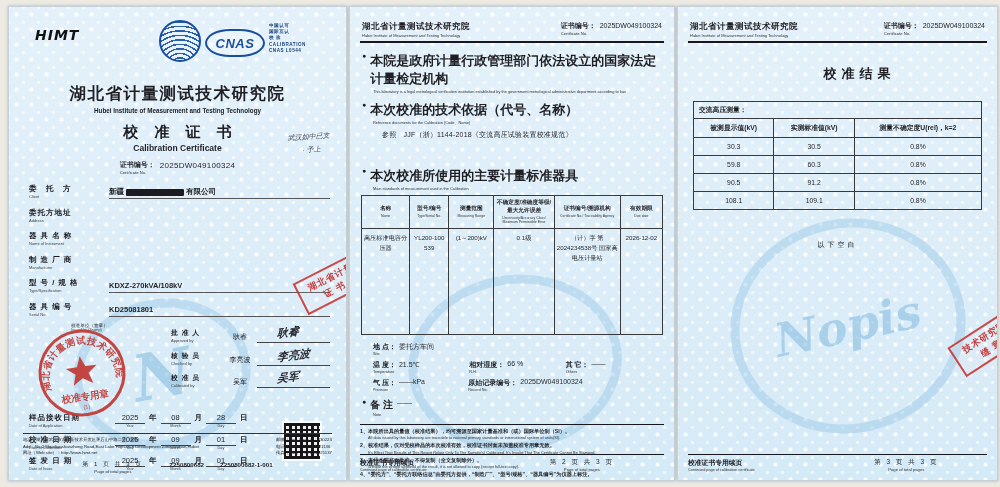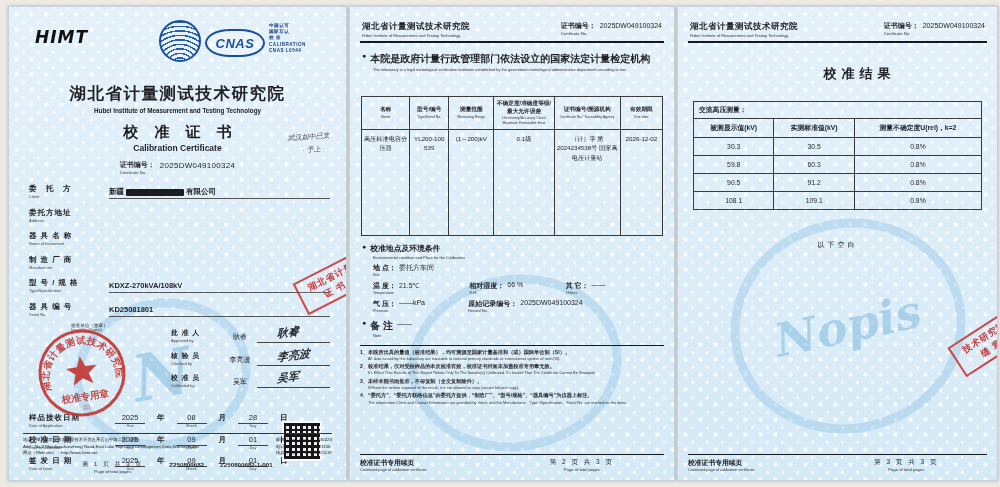--- a/index.html
+++ b/index.html
@@ -21,21 +21,21 @@
   
   .wm{position:absolute;z-index:0;border-radius:50%;
     border:9px solid rgba(140,192,226,.38);color:rgba(130,185,222,.55);
     display:flex;align-items:center;justify-content:center;
     font-style:italic;font-weight:700;font-family:"DejaVu Serif",serif;}
   .wm1{left:64px;top:292px;width:160px;height:132px;font-size:64px;transform:rotate(-10deg);}
   .wm2{left:58px;top:268px;width:196px;height:158px;font-size:44px;transform:rotate(-8deg);color:rgba(140,192,226,.35);}
   .wm3{left:52px;top:212px;width:218px;height:196px;font-size:46px;transform:rotate(-12deg);}
   
   .p1-head{position:relative;height:56px;margin-top:8px;}
-  .brand{position:absolute;left:26px;top:12px;font-size:17px;font-weight:800;
+  .brand{position:absolute;left:26px;top:12px;font-size:14px;font-weight:800;
     font-style:italic;letter-spacing:1px;color:#111;font-family:"DejaVu Sans",sans-serif;}
   .emblem{position:absolute;left:150px;top:5px;width:38px;height:38px;border-radius:50%;
     border:2px solid #1a4f9c;
     background:repeating-radial-gradient(circle at 50% 120%, #2a5fae 0 1.5px, #e8f2fb 1.5px 4.5px);}
   .cnas-mark{position:absolute;left:196px;top:14px;width:56px;height:24px;
     border-radius:50%/60%;border:2.5px solid #1a4f9c;display:flex;align-items:center;justify-content:center;
     color:#1a4f9c;font-weight:800;font-style:italic;font-size:13px;letter-spacing:.5px;background:rgba(255,255,255,.25);}
   .cnas-lines{position:absolute;left:260px;top:8px;font-size:4.6px;line-height:1.35;
     color:#16407e;font-weight:700;letter-spacing:.5px;}
   .inst-cn{font-size:16.5px;font-weight:700;letter-spacing:1.5px;margin-top:12px;}
@@ -73,21 +73,21 @@
   .sprint{font-size:7px;width:34px;text-align:center;padding-bottom:1px;}
   .sline{flex:1;border-bottom:1px solid #444;position:relative;height:15px;}
   .sig{position:absolute;left:28%;bottom:2px;font-size:11px;font-weight:700;font-style:italic;
     transform:rotate(-7deg) skewX(-8deg);color:#2a2a32;font-family:"DejaVu Serif",serif;white-space:nowrap;}
   
   .dates{margin:10px 16px 0 20px;position:relative;}
   .drow{display:flex;align-items:flex-end;margin-bottom:6.5px;}
   .dlabel{width:86px;}
   .dlabel .cn{font-size:7.5px;font-weight:700;letter-spacing:1px;}
   .dlabel .en{font-size:4px;color:#444;}
-  .dval{display:flex;align-items:flex-end;gap:12px;}
+  .dval{display:flex;align-items:flex-end;gap:4px;}
   .du{width:30px;text-align:center;}
   .du i{display:block;font-style:normal;font-size:7.5px;border-bottom:1px solid #444;padding-bottom:1px;}
   .du em{display:block;font-style:normal;font-size:3.8px;color:#444;}
   .duc{font-size:7.5px;font-weight:700;margin-bottom:5px;}
   .qr{position:absolute;right:8px;top:8px;width:36px;height:36px;background:#f2f2f2;
     background-image:
       repeating-linear-gradient(0deg,#16161a 0 2.5px,transparent 2.5px 5.5px),
       repeating-linear-gradient(90deg,#16161a 0 2.5px,#f0f0f0 2.5px 5.5px);
     border:2px solid #fafafa;}
   
@@ -104,21 +104,21 @@
   .h-cert{display:flex;gap:4px;}
   .h-cert .lbl .cn{font-size:7px;font-weight:700;}
   .h-cert .lbl .en{font-size:4.2px;color:#333;}
   .h-cert .no{font-size:7px;padding-top:1px;}
   .headline{border-bottom:2.5px solid #17171c;margin:3px 10px 0;}
   
   .bullets{margin:9px 12px 0;}
   .bullet{margin-top:7px;}
   .bullet .row{display:flex;gap:4px;align-items:flex-start;}
   .dot{font-size:7px;line-height:1.2;}
-  .bullet .cn{font-size:10px;font-weight:700;}
+  .bullet .cn{font-size:13px;font-weight:700;}
   .bullet .en{font-size:3.9px;color:#333;margin:1px 0 0 11px;line-height:1.3;}
   .ref{font-size:7px;margin:5px 0 0 20px;letter-spacing:.2px;}
   .gap{height:20px;}
   .stdtab{width:calc(100% - 22px);margin:4px 11px 0;border-collapse:collapse;table-layout:fixed;}
   .stdtab th,.stdtab td{border:1px solid #3a3a3a;}
   .stdtab th{padding:3px 1px;vertical-align:middle;}
   .stdtab th .cn{font-size:5.7px;font-weight:700;line-height:1.35;}
   .stdtab th .en{font-size:3.5px;font-weight:400;color:#333;line-height:1.3;margin-top:1px;}
   .stdtab td{height:100px;vertical-align:top;text-align:center;font-size:6.2px;padding-top:4px;line-height:1.6;}
   
@@ -414,21 +414,36 @@
     <div class="headline"></div>
 
     <div class="bullets">
       <div class="bullet">
         <div class="row">
             <span class="dot">●</span>
           <span class="cn">本院是政府计量行政管理部门依法设立的国家法定计量检定机构</span>
           </div>
         <div class="en">This laboratory is a legal metrological verification institution established by the government metrological administrative department according to law.</div>
       </div>
+      <div class="bullet">
+        <div class="row">
+            <span class="dot">●</span>
+          <span class="cn">本次校准的技术依据（代号、名称）</span>
+          </div>
+        <div class="en">Reference documents for the Calibration (Code、Name)</div>
+        <div class="ref">参照　JJF（浙）1144-2018《交流高压试验装置校准规范》</div>
+      </div>
       <div class="gap"></div>
+      <div class="bullet">
+        <div class="row">
+            <span class="dot">●</span>
+          <span class="cn">本次校准所使用的主要计量标准器具</span>
+          </div>
+        <div class="en">Main standards of measurement used in the Calibration</div>
+      </div>
     </div>
 
     <table class="stdtab">
       <colgroup>
           <col style="width:16%">
           <col style="width:13%">
           <col style="width:15%">
           <col style="width:20%">
           <col style="width:22%">
           <col style="width:14%">
@@ -465,27 +480,20 @@
         <td>YL200-100 539</td>
         <td>(1～200)kV</td>
         <td>0.1级</td>
         <td>（计）字 第2024234538号 国家高电压计量站</td>
         <td>2026-12-02</td>
       </tr>
     </tbody>
       </table>
 
     <div class="env">
-      <div class="bullet">
-        <div class="row">
-            <span class="dot">●</span>
-          <span class="cn" style="font-size:7.8px">校准地点及环境条件</span>
-          </div>
-        <div class="en">Environmental condition and Place for the Calibration</div>
-      </div>
       <div class="env-rows">
         <div class="ev" style="margin-top:3px">
           <div class="lab">
               <div class="cn">地 点：</div>
               <div class="en">Site</div>
             </div>
           <div class="val">委托方车间</div>
         </div>
         <div class="ev-row">
           <div class="ev">

